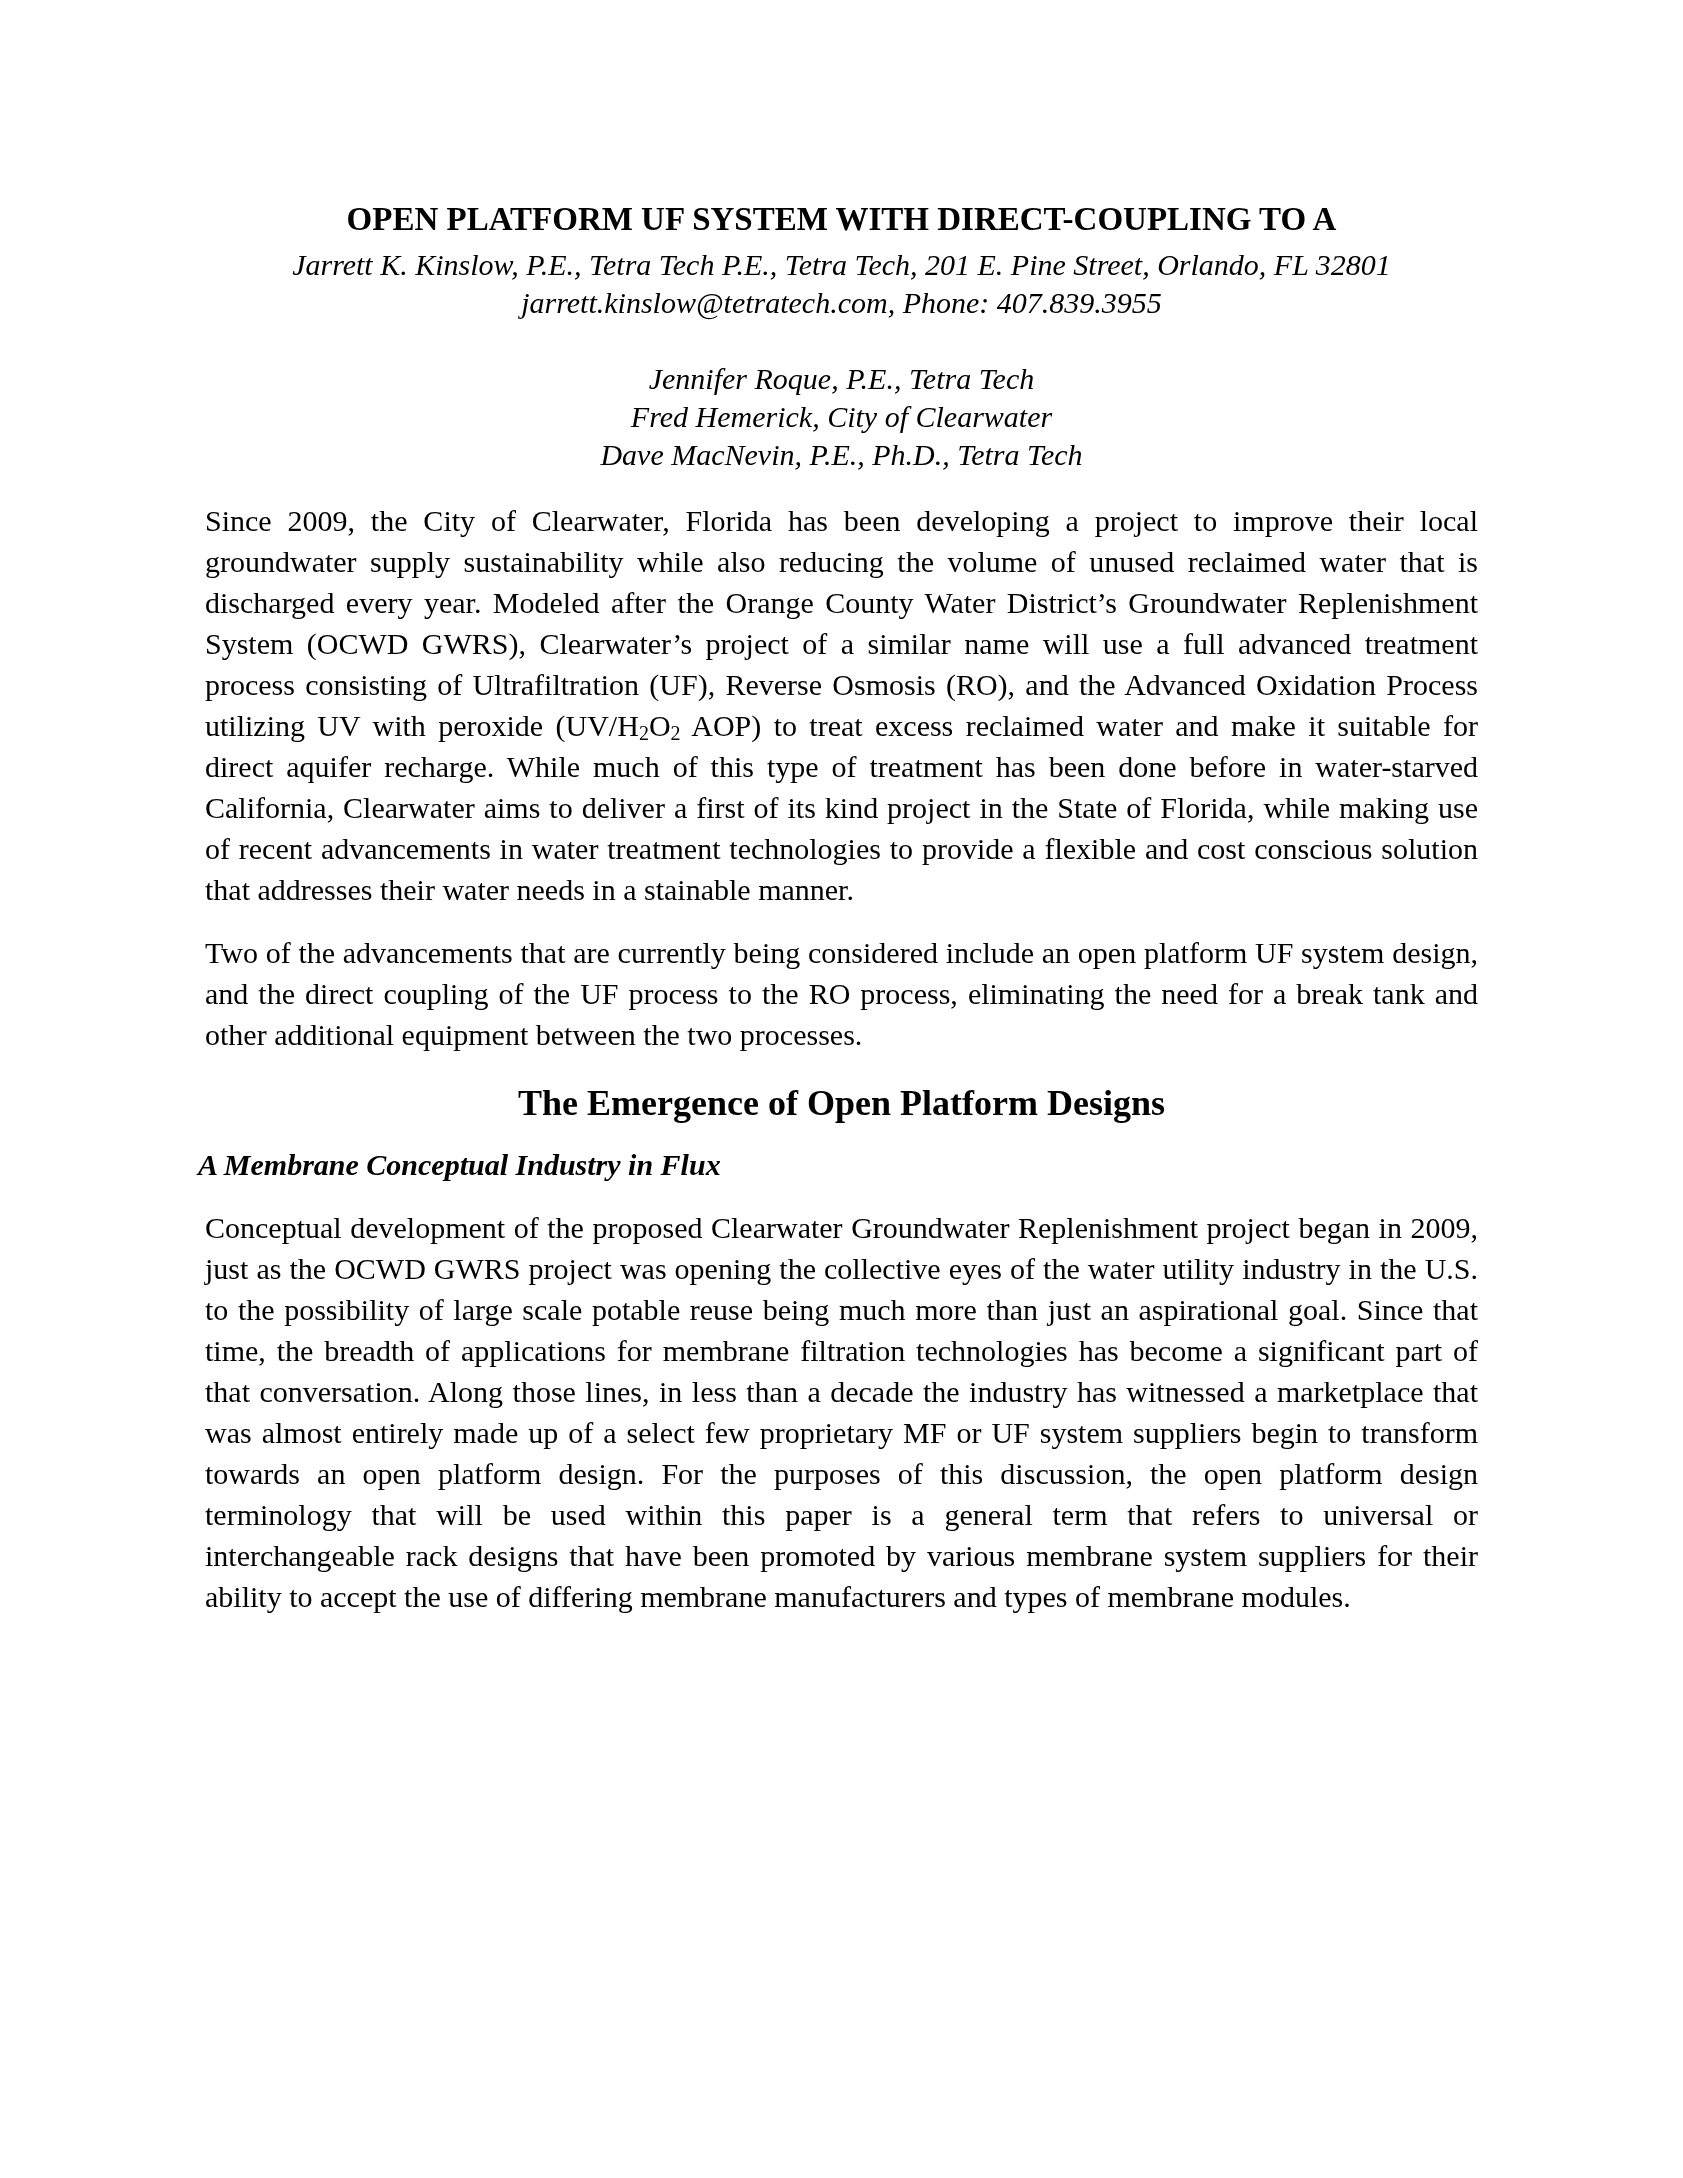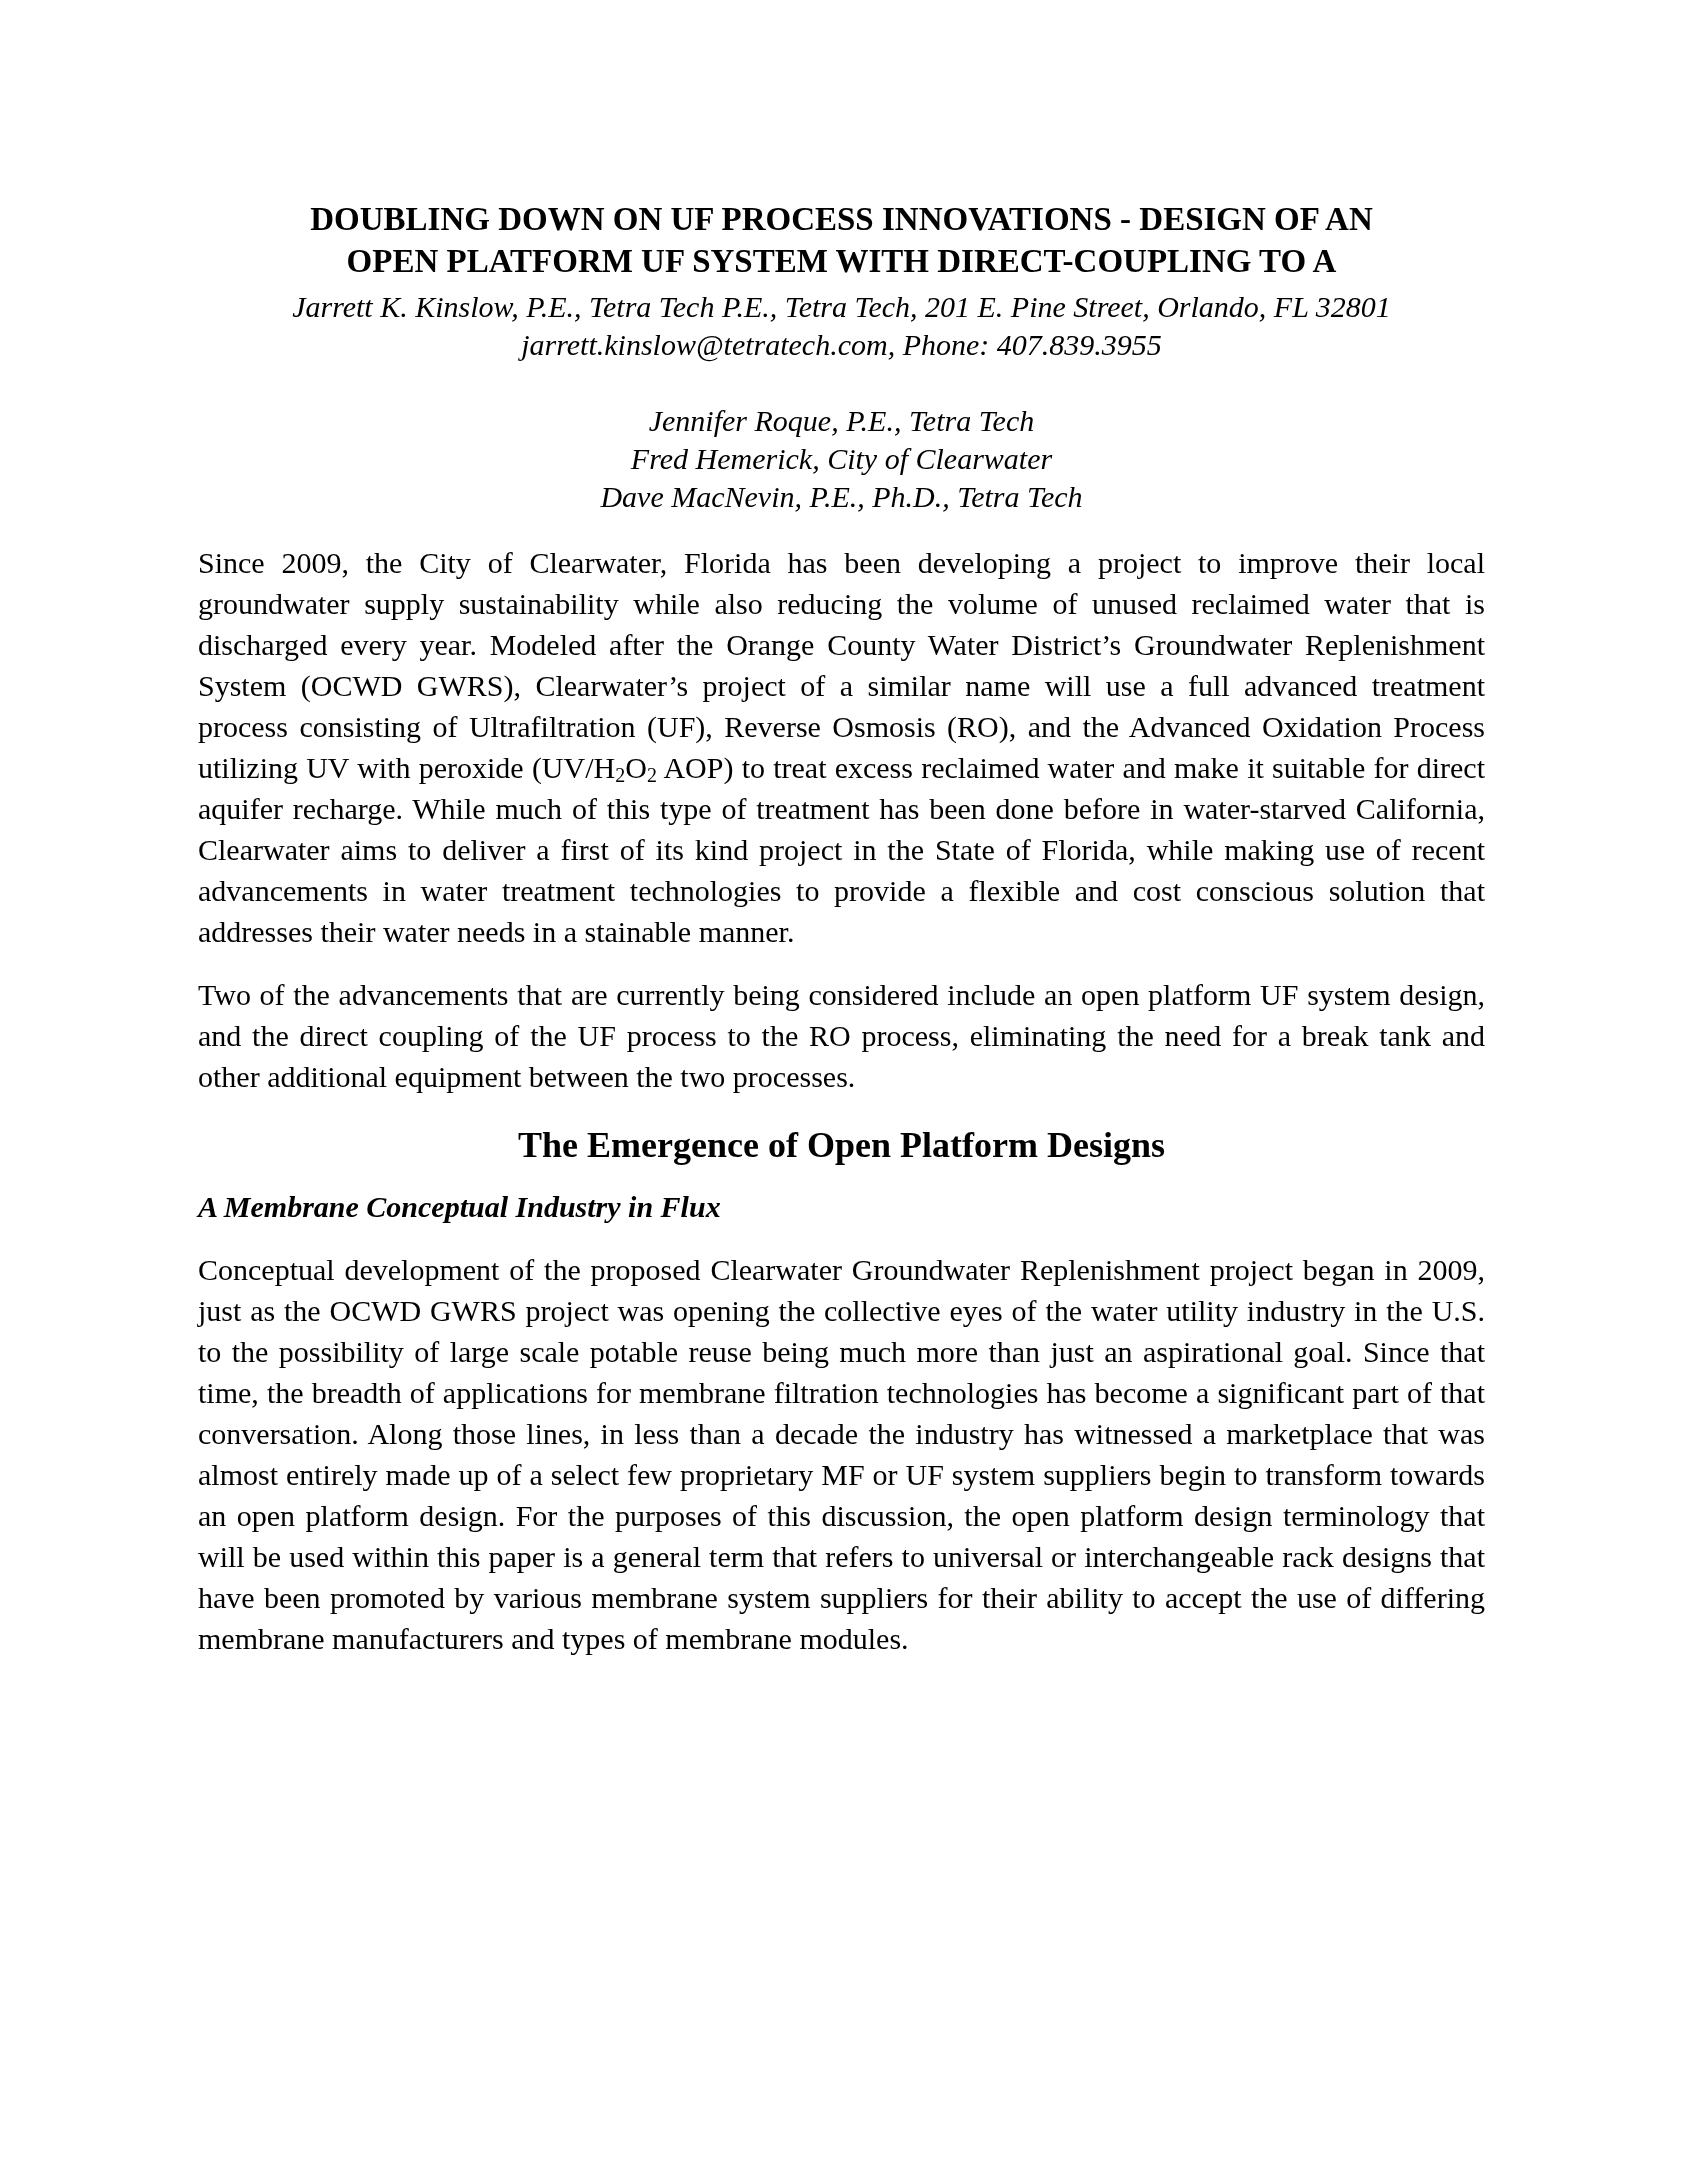--- a/index.html
+++ b/index.html
@@ -58,34 +58,33 @@
     font-weight: bold;
     font-style: italic;
     font-size: 30px;
     line-height: 40px;
     margin: 20px 0 0 0;
   }
   p.body {
     font-size: 30px;
     line-height: 41px;
     text-align: justify;
-    margin: 0;
+    margin: 7px;
   }
   p.first-after-h2 { margin-top: 26px; }
   p.gap { margin-top: 22px; }
   p.after-h3 { margin-top: 22px; }
   sub { font-size: 20px; line-height: 0; vertical-align: -4px; }
 </style>
 </head>
 <body>
 
 <div class="page">
 
   <h1 class="title">
-    <span class="title-line">DOUBLING DOWN ON UF PROCESS INNOVATIONS - DESIGN OF AN</span>
     <span class="title-line">OPEN PLATFORM UF SYSTEM WITH DIRECT-COUPLING TO A</span>
   </h1>
 
   <div class="authors">
     <span class="line">Jarrett K. Kinslow, P.E., Tetra Tech P.E., Tetra Tech, 201 E. Pine Street, Orlando, FL 32801</span>
     <span class="line">jarrett.kinslow@tetratech.com, Phone: 407.839.3955</span>
   </div>
 
   <div class="coauthors">
     <span class="line">Jennifer Roque, P.E., Tetra Tech</span>

